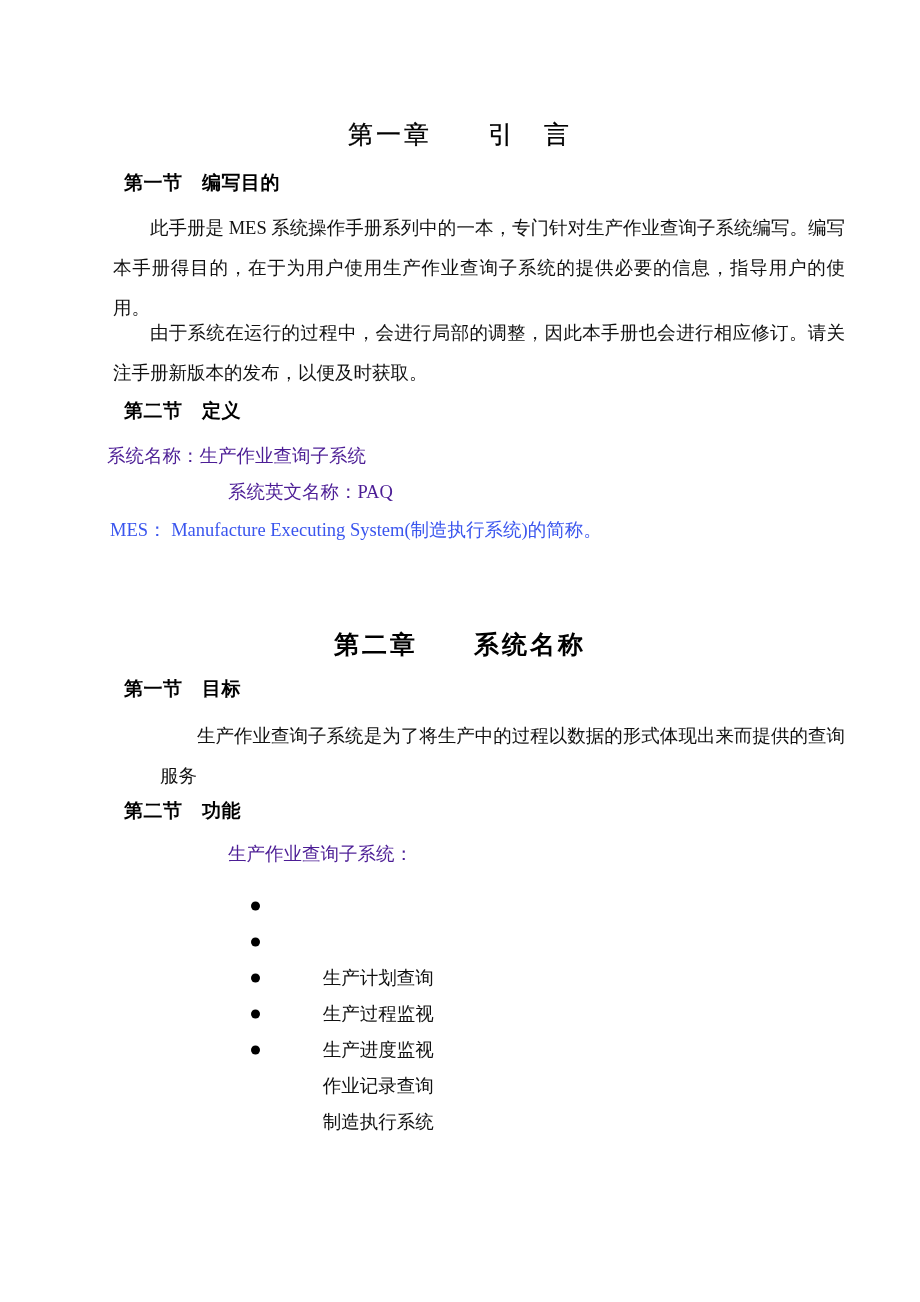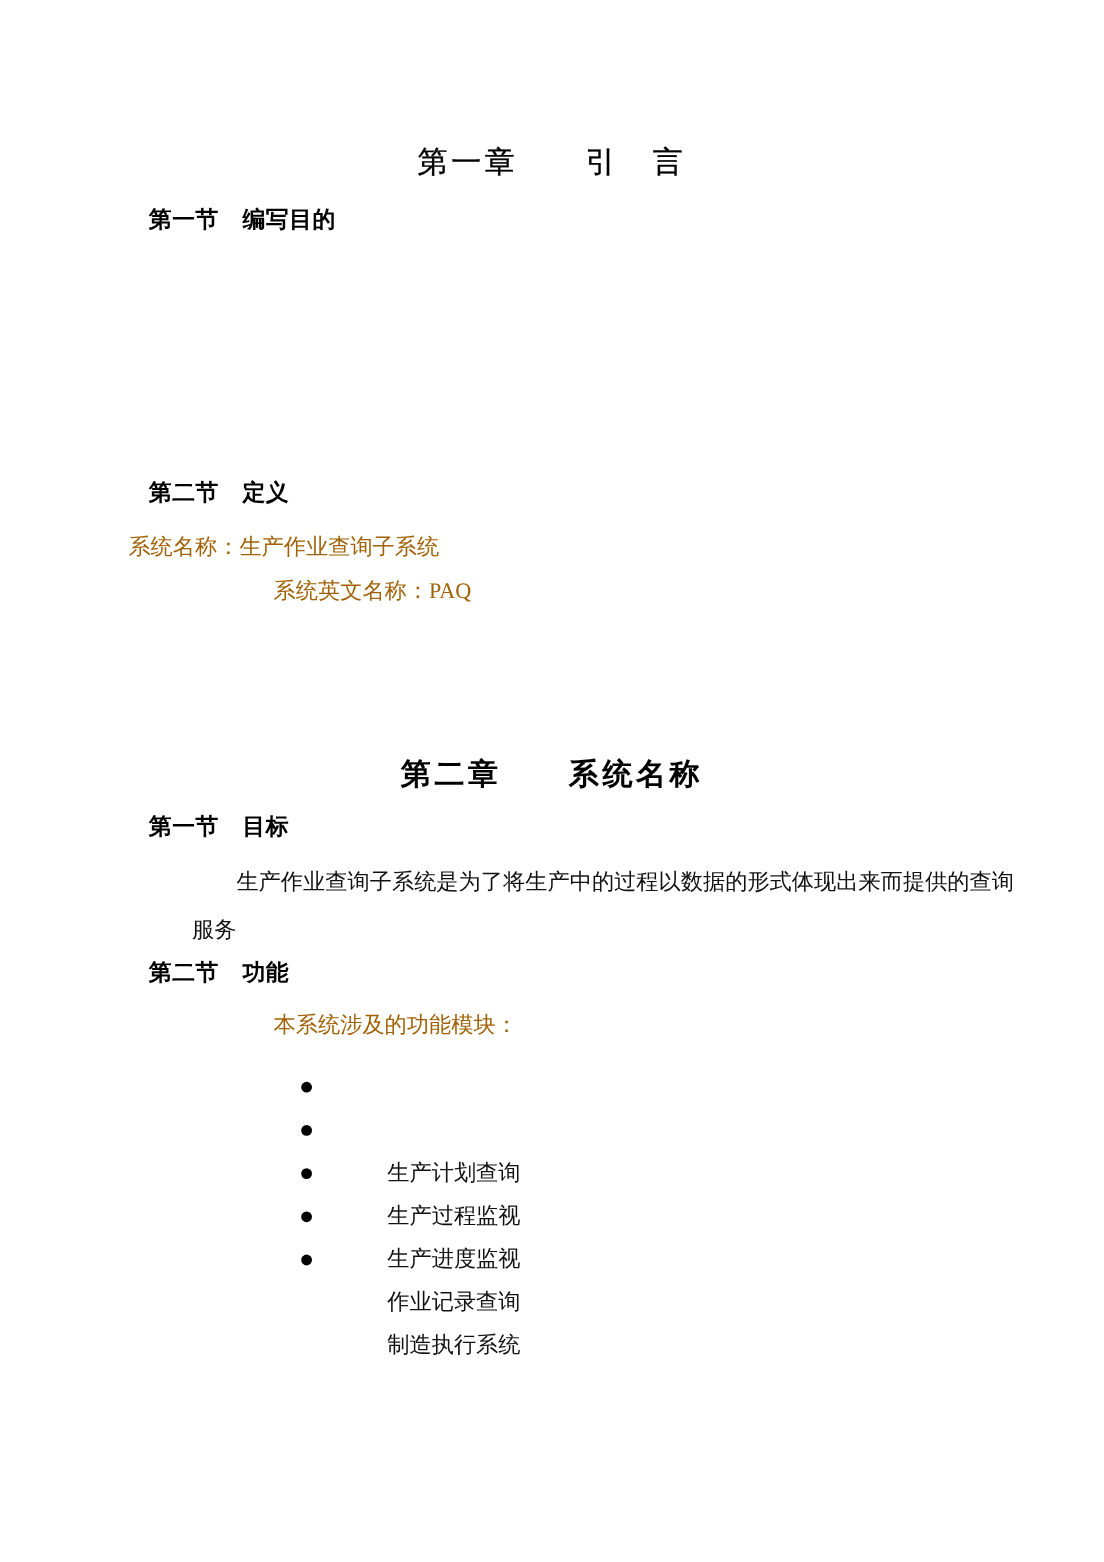--- a/index.html
+++ b/index.html
@@ -67,21 +67,21 @@
   .body-par.indent {
     text-indent: 2em;
   }
 
   
   .text-line {
     position: absolute;
     font-family: "Liberation Serif", "DejaVu Serif", serif;
     font-size: 18.5px;
     white-space: pre;
-    color: #a16207;
+    color: #4c1d95;
   }
   .text-line.blue {
     color: #3A55EE;
   }
 
   
   .bullet-list {
     position: absolute;
     list-style: none;
     margin: 15px;
@@ -110,38 +110,41 @@
 </style>
 </head>
 <body>
 
 <div class="page">
 
   <div class="chapter-title light" style="top:118px;">第一章　　引　言</div>
 
   <div class="section-heading" style="left:124px; top:170px;">第一节　编写目的</div>
 
+  <div class="body-par indent" style="left:113px; top:208px; width:732px;">此手册是 MES 系统操作手册系列中的一本，专门针对生产作业查询子系统编写。编写本手册得目的，在于为用户使用生产作业查询子系统的提供必要的信息，指导用户的使用。</div>
 
+  <div class="body-par indent" style="left:113px; top:313px; width:732px;">由于系统在运行的过程中，会进行局部的调整，因此本手册也会进行相应修订。请关注手册新版本的发布，以便及时获取。</div>
 
   <div class="section-heading" style="left:124px; top:398px;">第二节　定义</div>
 
   <div class="text-line" style="left:107px; top:443px;">系统名称：生产作业查询子系统</div>
 
   <div class="text-line" style="left:228px; top:479px;">系统英文名称：PAQ</div>
 
+  <div class="text-line blue" style="left:110px; top:517px;">MES： Manufacture Executing System(制造执行系统)的简称。</div>
 
   <div class="chapter-title heavy" style="top:628px;">第二章　　系统名称</div>
 
   <div class="section-heading" style="left:124px; top:676px;">第一节　目标</div>
 
   <div class="body-par indent" style="left:160px; top:716px; width:685px;">生产作业查询子系统是为了将生产中的过程以数据的形式体现出来而提供的查询服务</div>
 
   <div class="section-heading" style="left:124px; top:798px;">第二节　功能</div>
 
-  <div class="text-line" style="left:228px; top:841px;">本系统涉及的功能模块：</div>
+  <div class="text-line" style="left:228px; top:841px;">生产作业查询子系统：</div>
 
   <ul class="bullet-list" style="left:236px; top:873px;">
     <li class="bullet-item">
       <span class="bullet-mark"></span>
       <span>生产计划查询</span>
     </li>
     <li class="bullet-item">
       <span class="bullet-mark"></span>
       <span>生产过程监视</span>
     </li>

